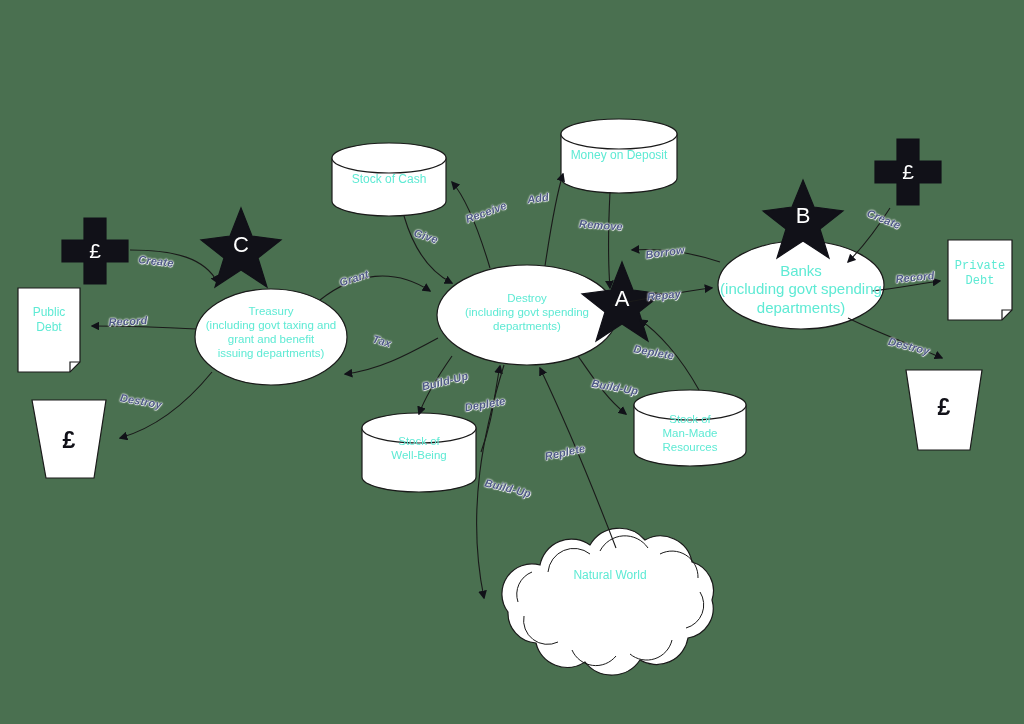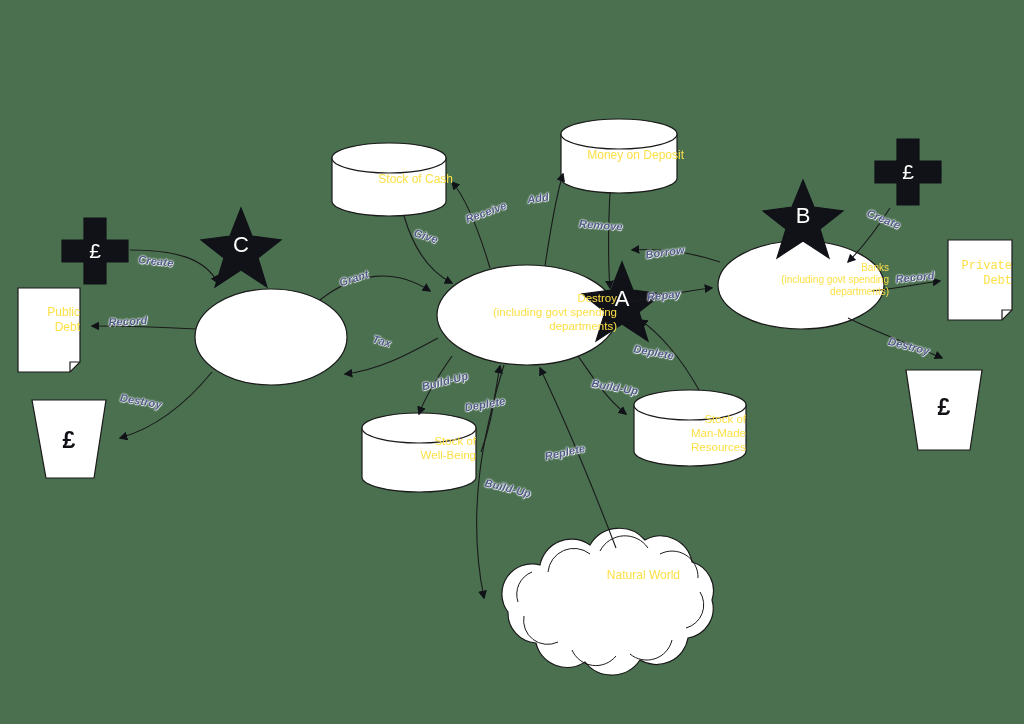--- a/index.html
+++ b/index.html
@@ -16,23 +16,23 @@
     font-family: "Liberation Sans", sans-serif;
   }
   #svg-layer {
     position: absolute;
     left: 0; top: 0;
     width: 1024px;
     height: 724px;
   }
   .node-label {
     position: absolute;
-    color: #fde047;
-    font-family: "Liberation Sans", sans-serif;
-    text-align: right;
+    color: #5eead4;
+    font-family: "Liberation Sans", sans-serif;
+    text-align: center;
     line-height: 1.22;
     pointer-events: none;
     white-space: pre-line;
   }
   .edge-label {
     position: absolute;
     color: #4f5a86;
     font-family: "Liberation Sans", sans-serif;
     font-size: 11px;
     font-style: italic;
@@ -209,30 +209,34 @@
         <path d="M 699 390 C 680 356 658 332 640 320"></path>
 
         <path d="M 504 365 C 484 430 466 510 484 598"></path>
 
         <path d="M 616 548 C 590 480 560 410 540 368"></path>
       </g>
 
     </g>
   </svg>
 
+  <div class="node-label" style="left:196px; top:304px; width:150px; font-size:11.5px;">Treasury
+(including govt taxing and
+grant and benefit
+issuing departments)</div>
 
   <div class="node-label" style="left:437px; top:291px; width:180px; font-size:11.5px;">Destroy
 (including govt spending
 departments)</div>
 
-  <div class="node-label" style="left:713px; top:262px; width:176px; font-size:10px;">Banks
+  <div class="node-label" style="left:713px; top:262px; width:176px; font-size:15px;">Banks
 (including govt spending
 departments)</div>
 
-  <div class="node-label" style="left:339px; top:172px; width:114px; font-size:12px;">Stock of Cash</div>
+  <div class="node-label" style="left:332px; top:172px; width:114px; font-size:12px;">Stock of Cash</div>
 
   <div class="node-label" style="left:554px; top:148px; width:130px; font-size:12px;">Money on Deposit</div>
 
   <div class="node-label" style="left:362px; top:434px; width:114px; font-size:11.5px;">Stock of
 Well-Being</div>
 
   <div class="node-label" style="left:634px; top:412px; width:112px; font-size:11.5px;">Stock of
 Man-Made
 Resources</div>
 

